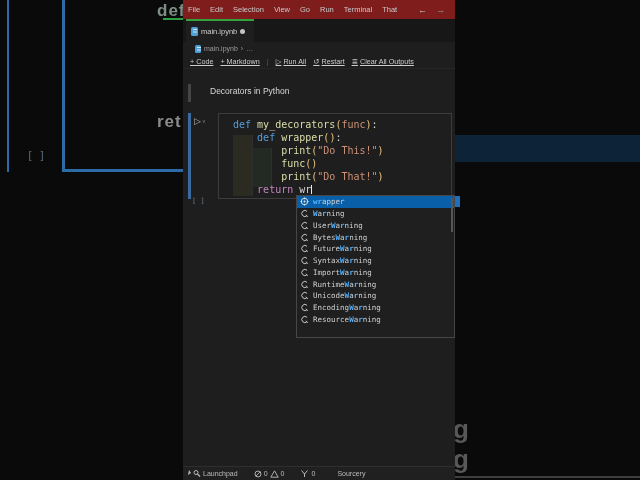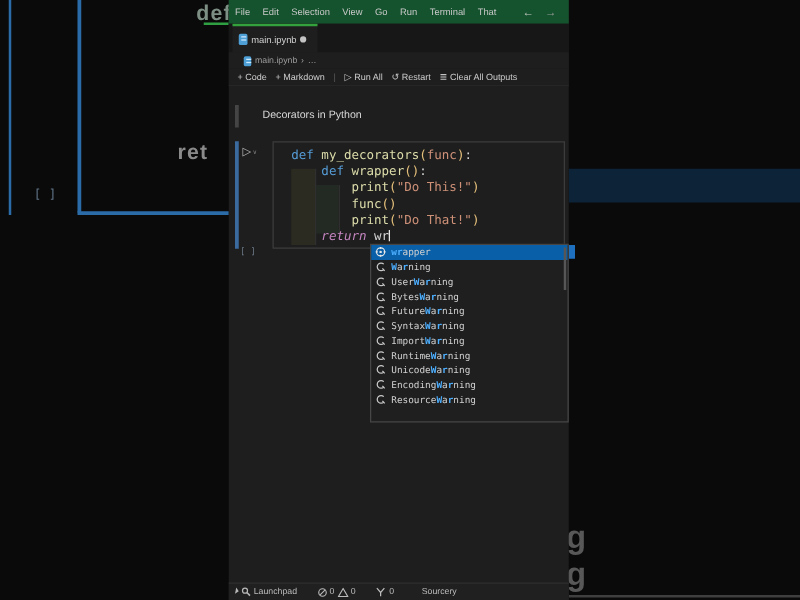--- a/index.html
+++ b/index.html
@@ -16,21 +16,21 @@
   .bg-nub{background:#1e6fbe;}
   .bg-g{color:#585858;font-size:26px;font-weight:bold;font-family:"Liberation Sans",sans-serif;filter:blur(.6px);line-height:1;}
   .bg-line-br{background:#3f3f3f;}
   .bg-red{background:#7a2020;}
   .bg-green{background:#2ea043;}
 
   
   #win{position:absolute;left:183px;top:0;width:272px;height:480px;background:#1e1e1e;}
 
   
-  #menubar{position:absolute;left:0;top:0;width:100%;height:19px;background:#14532d;
+  #menubar{position:absolute;left:0;top:0;width:100%;height:19px;background:#7f1d1d;
            display:flex;align-items:center;font-size:7.5px;color:#c9c9c9;}
   .menu-item{padding:0 5px;white-space:nowrap;}
   #nav-arrows{margin-left:auto;display:flex;gap:9px;padding-right:10px;font-size:9px;}
   #arrow-fwd{color:#9a9a9a;}
 
   
   #tabbar{position:absolute;left:0;top:19px;width:100%;height:23px;background:#171717;}
   #tab-active{position:absolute;left:3px;top:0;width:68px;height:23px;background:#1e1e1e;
               border-top:2px solid #33a13c;display:flex;align-items:center;gap:3px;padding:0 5px;box-sizing:border-box;}
   .nb-icon{width:7px;height:9px;background:#4d9fd6;border-radius:1.5px;position:relative;flex:none;}
@@ -39,41 +39,41 @@
   .dirty-dot{width:5px;height:5px;border-radius:50%;background:#c4c4c4;flex:none;}
 
   
   #breadcrumb{position:absolute;left:0;top:42px;width:100%;height:13px;display:flex;align-items:center;
               gap:3px;padding-left:12px;box-sizing:border-box;font-size:7px;color:#9d9d9d;background:#1e1e1e;}
   .nb-icon.small{width:6px;height:8px;}
 
   
   #nbtoolbar{position:absolute;left:0;top:55px;width:100%;height:14px;display:flex;align-items:center;
              gap:7px;padding-left:7px;box-sizing:border-box;font-size:7.2px;color:#cccccc;
-             border-bottom:1px solid #262626;background:#1e1e1e;}
+             border-bottom:1px solid #262626;background:#1e1e1e;text-decoration:underline;}
   .tb-btn{display:flex;align-items:center;gap:2px;white-space:nowrap;}
   .tb-sep{color:#5a5a5a;}
   .tb-ico{font-size:7.5px;color:#c5c5c5;}
 
   
   #md-cell{position:absolute;left:0;top:78px;width:100%;height:30px;}
   #md-bar{position:absolute;left:5px;top:6px;width:2.5px;height:18px;background:#454545;}
   #md-title{position:absolute;left:27px;top:8px;font-size:8.5px;color:#d8d8d8;}
 
   
   #code-cell{position:absolute;left:0;top:113px;width:100%;height:86px;}
   #cell-focus-bar{position:absolute;left:5px;top:0;width:2.5px;height:86px;background:#3a6a9e;}
   #run-btn{position:absolute;left:11px;top:3px;color:#b8b8b8;font-size:9px;display:flex;align-items:flex-start;gap:1px;}
   #run-chevron{font-size:5px;color:#808080;margin-top:2px;}
   #exec-count{position:absolute;left:9px;top:84px;color:#6c7a89;font-family:"DejaVu Sans Mono",monospace;font-size:7px;}
   #editor-box{position:absolute;left:35px;top:0;width:234px;height:86px;border:1px solid #3c3c3c;background:#1e1e1e;box-sizing:border-box;overflow:hidden;}
   #code-lines{position:absolute;left:0;top:4px;width:100%;font-family:"DejaVu Sans Mono",monospace;font-size:10px;line-height:13px;}
   .code-line{white-space:pre;padding-left:14px;height:13px;}
   .tk-kw{color:#569cd6;} .tk-fn{color:#dcdcaa;} .tk-st{color:#ce9178;} .tk-pm{color:#ce9178;}
-  .tk-ct{color:#c586c0;font-style:italic;} .tk-pl{color:#d4d4d4;} .tk-br{color:#e5c07b;}
+  .tk-ct{color:#c586c0;} .tk-pl{color:#d4d4d4;} .tk-br{color:#e5c07b;}
   .cursor{display:inline-block;width:1px;height:9px;background:#e8e8e8;vertical-align:-1px;}
   .indent-band1{position:absolute;left:14px;top:21px;width:19px;height:61px;background:rgba(255,255,80,0.06);}
   .indent-band2{position:absolute;left:33px;top:34px;width:19px;height:39px;background:rgba(140,255,140,0.05);}
   .indent-guide1{position:absolute;left:33px;top:21px;width:1px;height:61px;background:#2f2f2f;}
   .indent-guide2{position:absolute;left:52px;top:34px;width:1px;height:39px;background:#2f2f2f;}
 
   
   #suggest{position:absolute;left:113px;top:195px;width:159px;height:143px;background:#1f1f20;
            border:1px solid #464646;box-sizing:border-box;z-index:5;}
   .sg-row{height:11.75px;display:flex;align-items:center;gap:3px;padding-left:2px;
@@ -95,21 +95,21 @@
 </head>
 <body>
 
 <div id="stage">
 
   <div class="bg-el bg-vline" style="left:7px;top:0;width:2px;height:172px;"></div>
   <div class="bg-el bg-vline" style="left:62px;top:0;width:2.5px;height:170px;"></div>
   <div class="bg-el bg-hline" style="left:62px;top:169px;width:121px;height:2.5px;"></div>
   <div class="bg-el bg-bigtext" style="left:157px;top:1px;">def</div>
   <div class="bg-el bg-green" style="left:163px;top:18px;width:20px;height:2px;"></div>
-  <div class="bg-el bg-bigtext bg-bigtext2" style="left:142px;top:112px;">ret</div>
+  <div class="bg-el bg-bigtext bg-bigtext2" style="left:157px;top:112px;">ret</div>
   <div class="bg-el bg-cellmark" style="left:27px;top:150px;">[ ]</div>
   <div class="bg-el bg-band" style="left:455px;top:135px;width:185px;height:27px;"></div>
   <div class="bg-el bg-nub" style="left:455px;top:196px;width:5px;height:11px;"></div>
   <div class="bg-el bg-red" style="left:452px;top:378px;width:2px;height:6px;"></div>
   <div class="bg-el bg-red" style="left:452px;top:394px;width:2px;height:6px;"></div>
   <div class="bg-el bg-g" style="left:453px;top:416px;">g</div>
   <div class="bg-el bg-g" style="left:453px;top:446px;">g</div>
   <div class="bg-el bg-line-br" style="left:455px;top:476px;width:185px;height:1.5px;"></div>
 
   <div id="win">

